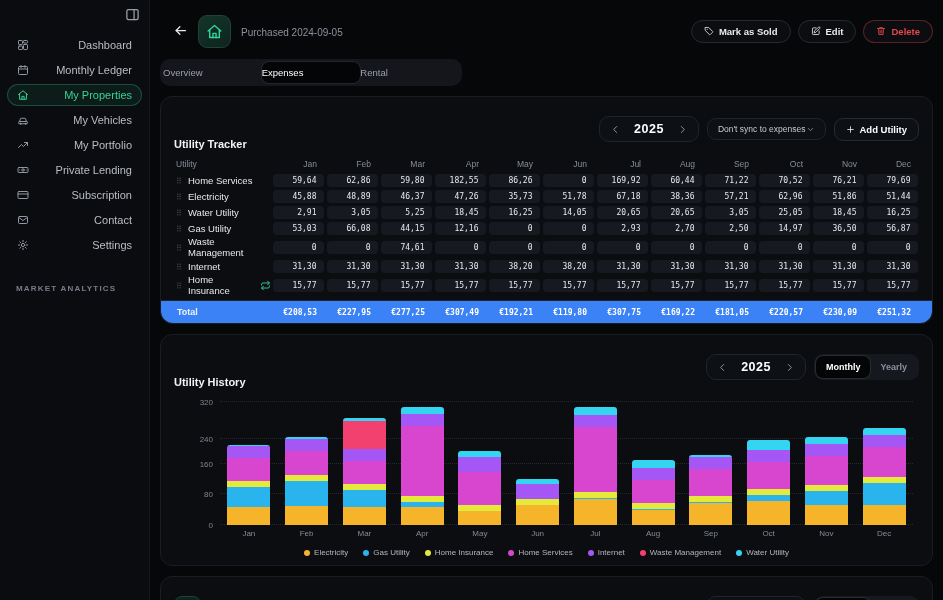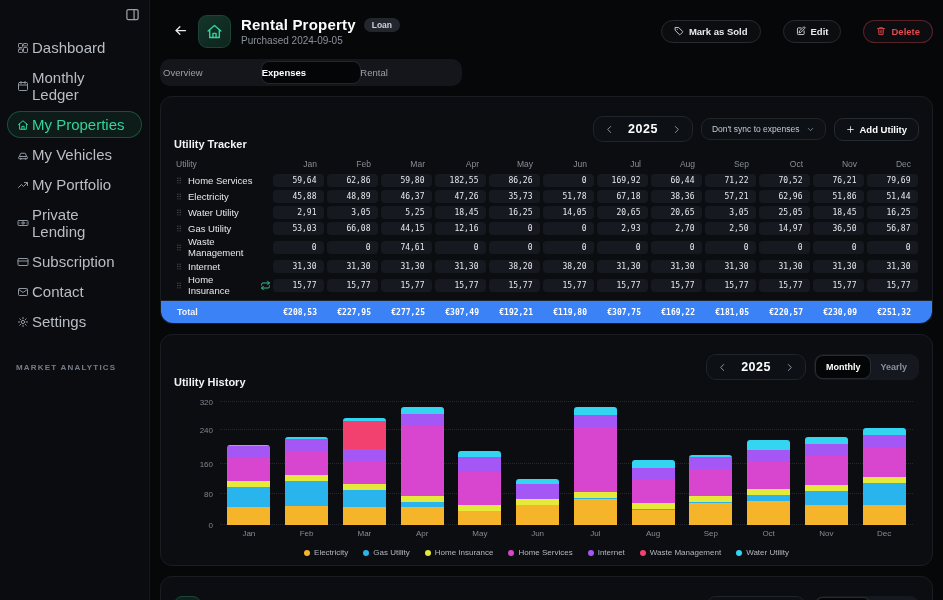--- a/index.html
+++ b/index.html
@@ -11,23 +11,23 @@
   }
   
   .sidebar {
     position:absolute; left:0; top:0; bottom:0; width:150px;
     background:#0a0c0f; border-right:1px solid #15181d; padding-top:6px;
   }
   .collapse-btn { position:absolute; top:7px; right:9px; width:15px; height:15px; color:#9aa0a8; cursor:pointer; }
   .collapse-btn svg { width:100%; height:100%; }
   .nav { margin-top:28px; }
   .nav-item {
-    display:flex; align-items:center; gap:3px;
+    display:flex; align-items:center; gap:16px;
     margin:3px 7px; padding:4px 9px; border-radius:999px;
-    font-size:15px; color:#b9bdc4; cursor:pointer; border:1px solid transparent;
+    font-size:11px; color:#b9bdc4; cursor:pointer; border:1px solid transparent;justify-content:space-between;
   }
   .nav-item .ni { width:12px; height:12px; flex:0 0 12px; color:#9298a2; display:flex; }
   .nav-item .ni svg { width:12px; height:12px; }
   .nav-item.active { color:#34d399; background:rgba(52,211,153,0.08); border-color:rgba(52,211,153,0.28); }
   .nav-item.active .ni { color:#34d399; }
   .section-label { margin:28px 16px 4px; font-size:8px; letter-spacing:1.2px; color:#767d88; font-weight:bold; }
   
   .main { position:absolute; left:150px; right:0; top:0; bottom:0; padding:0 10px; overflow:hidden; }
   .page-header { display:flex; align-items:center; margin-top:13px; height:36px; }
   .back-btn { width:16px; height:16px; color:#e8eaed; background:none; border:none; margin:0 10px 0 12px; cursor:pointer; }
@@ -36,57 +36,57 @@
     width:33px; height:33px; border-radius:9px;
     background:linear-gradient(145deg,#14352a,#0d241d); border:1px solid #1d4435;
     display:flex; align-items:center; justify-content:center; color:#34d399;
   }
   .prop-icon svg { width:17px; height:17px; }
   .titles { margin-left:10px; }
   .title-row { display:flex; align-items:center; gap:8px; }
   .title-row h1 { font-size:15px; font-weight:bold; color:#fafbfc; letter-spacing:.2px; }
   .badge { background:#23262d; color:#cdd1d7; font-size:8.5px; padding:2px 8px; border-radius:999px; font-weight:bold; }
   .subtitle { font-size:10px; color:#8b919c; margin-top:2px; }
-  .header-actions { margin-left:auto; display:flex; gap:22px; }
+  .header-actions { margin-left:auto; display:flex; gap:7px; }
   .hbtn {
     display:flex; align-items:center; gap:5px; background:#0b0d11;
     border:1px solid #262a31; border-radius:999px; padding:5px 12px;
     font-size:9.5px; color:#e8eaed; font-weight:bold; cursor:pointer;
     font-family:"Liberation Sans", sans-serif;
   }
   .hbtn svg { width:10px; height:10px; }
   .hbtn.danger { color:#e5484d; border-color:rgba(229,72,77,0.35); }
   
   .tabs {
     display:flex; width:302px; margin-top:10px; background:#14161b;
     border-radius:10px; padding:3px;
   }
   .tab {
     flex:1; text-align:left; font-size:9.5px; padding:5px 0; color:#9aa0a8;
     border-radius:7px; cursor:pointer;
   }
-  .tab.active { background:#040507; color:#ffffff; font-weight:bold; box-shadow:0 0 0 1px #22252c; }
+  .tab.active { background:#040507; color:#ffffff; font-weight:normal; box-shadow:0 0 0 1px #22252c; }
   
   .card {
     background:#0b0d11; border:1px solid #191d23; border-radius:12px;
     margin-top:10px; padding:11px 13px 0;
   }
   .card-head { display:flex; align-items:center; }
   .card-head h2 { font-size:11px; font-weight:bold; color:#f2f3f5;margin-top:30px; }
   .head-left { display:flex; align-items:center; gap:9px; }
   .controls { margin-left:auto; display:flex; align-items:center; gap:8px; }
   .year-pill {
     display:flex; align-items:center; gap:13px; background:#0d1015;
     border:1px solid #20242b; border-radius:10px; padding:5px 10px;
   }
   .year-pill .chev { width:11px; height:11px; color:#9aa0a8; cursor:pointer; display:flex; }
   .year-pill .chev svg { width:11px; height:11px; }
   .year-pill .yr { font-size:12.5px; font-weight:bold; color:#ffffff; letter-spacing:.5px; }
   .dropdown {
-    display:flex; align-items:center; gap:6px; background:#0d1015;
+    display:flex; align-items:center; background:#0d1015;
     border:1px solid #20242b; border-radius:9px; padding:5px 10px;
     font-size:8.5px; color:#c6cad0; cursor:pointer;
   }
   .dropdown svg { width:9px; height:9px; color:#9aa0a8; }
   .add-btn {
     display:flex; align-items:center; gap:5px; background:#0d1015;
     border:1px solid #262a31; border-radius:9px; padding:5px 11px;
     font-size:9.5px; color:#ffffff; font-weight:bold; cursor:pointer;
     font-family:"Liberation Sans", sans-serif;
   }
@@ -253,24 +253,20 @@
           <polyline points="11 6 5 12 11 18"></polyline>
         </svg></button>
     <div class="prop-icon">
         <svg viewBox="0 0 24 24" fill="none" stroke="currentColor" stroke-width="2" stroke-linecap="round" stroke-linejoin="round">
           <path d="M3 11.2 12 3.5l9 7.7"></path>
           <path d="M5.2 9.6V20.5h13.6V9.6"></path>
           <path d="M9.8 20.5v-5.8h4.4v5.8"></path>
         </svg>
       </div>
     <div class="titles">
-      <div class="title-row">
-        <h1>Rental Property</h1>
-        <span class="badge">Loan</span>
-      </div>
       <div class="subtitle">Purchased 2024-09-05</div>
     </div>
     <div class="header-actions">
       <button class="hbtn">
         <span style="display:flex;">
             <svg viewBox="0 0 24 24" fill="none" stroke="currentColor" stroke-width="2" stroke-linecap="round" stroke-linejoin="round">
               <path d="M3.5 3.5h7.6l9.4 9.4a1.5 1.5 0 0 1 0 2.1l-5.5 5.5a1.5 1.5 0 0 1-2.1 0L3.5 11.1z"></path>
               <circle cx="7.8" cy="7.8" r="1.2" fill="currentColor" stroke="none"></circle>
             </svg>
           </span>
@@ -602,21 +598,21 @@
       <div class="plot" id="plot">
           <div class="gridline" style="bottom: 0px;">
             <span class="ylab">0</span>
           </div>
           <div class="gridline" style="bottom: 30.75px;">
             <span class="ylab">80</span>
           </div>
           <div class="gridline" style="bottom: 61.5px;">
             <span class="ylab">160</span>
           </div>
-          <div class="gridline" style="bottom: 95px; text-decoration: underline;">
+          <div class="gridline" style="bottom: 86px; text-decoration: underline;">
             <span class="ylab">240</span>
           </div>
           <div class="gridline" style="bottom: 123px;">
             <span class="ylab">320</span>
           </div>
           <div class="bars">
             <div class="bar-slot">
               <div class="stack">
                 <div style="height: 17.6351px; background: rgb(245, 180, 42);"></div>
                 <div style="height: 20.3834px; background: rgb(42, 180, 238);"></div>

